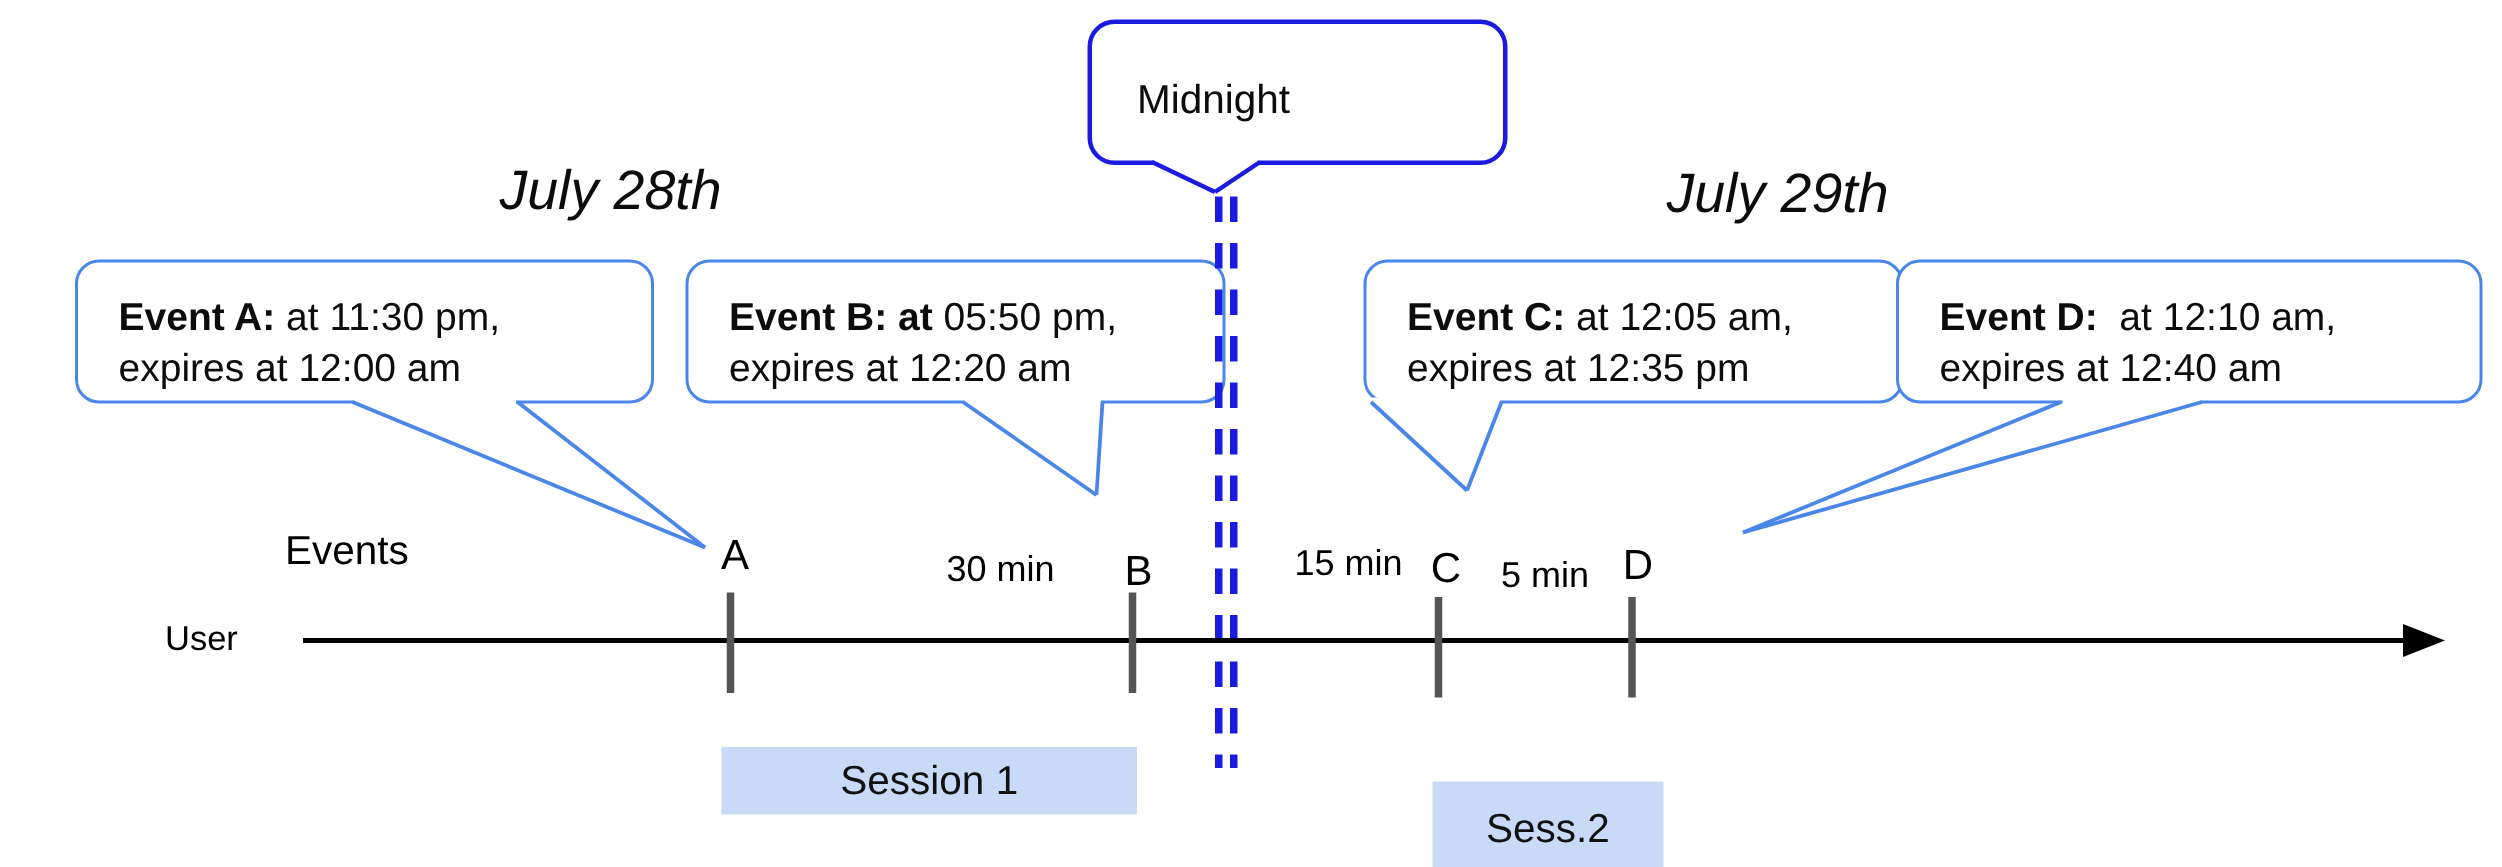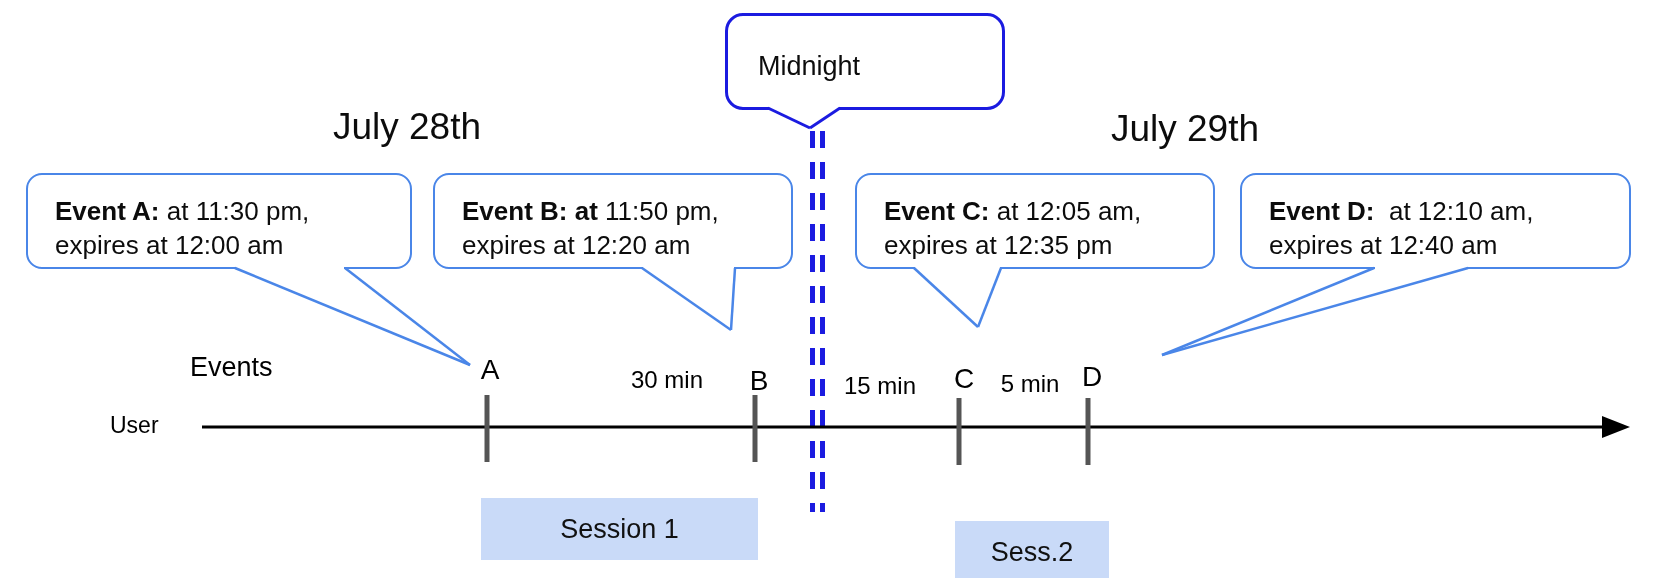--- a/index.html
+++ b/index.html
@@ -2,93 +2,93 @@
 <html><head>
 <meta charset="utf-8">
 <style>
   html,body{margin:0;padding:0;background:#ffffff;}
   #canvas{
     position:relative;width:1668px;height:578px;background:#ffffff;overflow:hidden;
     font-family:"Liberation Sans","DejaVu Sans",sans-serif;color:#000;
   }
   .abs{position:absolute;}
   
-  .date-title{font-size:37px;color:#0c0c0c;text-align:center;width:220px;}
+  .date-title{font-size:37px;color:#0c0c0c;text-align:center;width:220px;font-style:italic;}
   
   .midnight-box{
     left:725px;top:13px;width:280px;height:97px;box-sizing:border-box;
     background:#fff;border:3px solid #1b1be0;border-radius:18px;
     display:flex;align-items:center;padding-left:30px;padding-top:10px;
     font-size:27px;color:#0c0c0c;
   }
   
   .event-box{
     box-sizing:border-box;height:96px;background:#fff;
     border:2.5px solid #4a86e8;border-radius:16px;
-    padding:19px 0 0 27px;font-size:26px;line-height:34px;color:#0c0c0c;
+    padding:19px 0 0 27px;font-size:26px;line-height:34px;color:#0c0c0c;margin-left:24px;
   }
   .event-box .ln{white-space:pre-wrap;}
   .event-box b{font-weight:700;}
   #event-box-a{left:26px;top:173px;width:386px;}
   #event-box-b{left:433px;top:173px;width:360px;}
-  #event-box-c{left:855px;top:173px;width:360px;}
+  #event-box-c{left:885px;top:173px;width:360px;}
   #event-box-d{left:1240px;top:173px;width:391px;}
   
   .events-label{left:190px;top:352px;font-size:27px;}
   .user-label{left:110px;top:412px;font-size:23px;}
   .tick-label{width:44px;text-align:center;font-size:28px;}
   .interval-label{width:110px;text-align:center;font-size:24px;}
   
   .session-box{
     background:#c9daf8;display:flex;align-items:center;justify-content:center;
     font-size:27px;color:#111;
   }
-  #session-1{left:481px;top:498px;width:277px;height:62px;}
+  #session-1{left:481px;top:498px;width:277px;height:45px;}
   #session-2{left:955px;top:497px;width:154px;height:63px;margin-top:24px;}
   svg.overlay{left:0;top:0;pointer-events:none;}
 </style>
 </head>
 <body>
 
 <div id="canvas">
 
   <div class="abs date-title" style="left:297px;top:106px;">July 28th</div>
   <div class="abs date-title" style="left:1075px;top:108px;">July 29th</div>
 
   <div class="abs midnight-box">
     <span>Midnight</span>
   </div>
 
   <div class="abs event-box" id="event-box-a">
     <div class="ln"><b>Event A:</b><span> at 11:30 pm,</span></div>
     <div class="ln">expires at 12:00 am</div>
   </div>
   <div class="abs event-box" id="event-box-b">
-    <div class="ln"><b>Event B: at</b><span> 11:50 pm,</span></div>
+    <div class="ln"><b>Event B: at</b><span> 05:50 pm,</span></div>
     <div class="ln">expires at 12:20 am</div>
   </div>
   <div class="abs event-box" id="event-box-c">
     <div class="ln"><b>Event C:</b><span> at 12:05 am,</span></div>
     <div class="ln">expires at 12:35 pm</div>
   </div>
   <div class="abs event-box" id="event-box-d">
     <div class="ln"><b>Event D:</b><span>  at 12:10 am,</span></div>
     <div class="ln">expires at 12:40 am</div>
   </div>
 
   <div class="abs events-label">Events</div>
   <div class="abs user-label">User</div>
 
   <div class="abs tick-label" style="left:468px;top:354px;">A</div>
   <div class="abs tick-label" style="left:737px;top:365px;">B</div>
   <div class="abs tick-label" style="left:942px;top:363px;">C</div>
   <div class="abs tick-label" style="left:1070px;top:361px;">D</div>
 
   <div class="abs interval-label" style="left:612px;top:366px;">30 min</div>
-  <div class="abs interval-label" style="left:825px;top:372px;">15 min</div>
+  <div class="abs interval-label" style="left:825px;top:362px;text-align:right;">15 min</div>
   <div class="abs interval-label" style="left:975px;top:370px;">5 min</div>
 
   <div class="abs session-box" id="session-1">
     <span>Session 1</span>
   </div>
   <div class="abs session-box" id="session-2">
     <span>Sess.2</span>
   </div>
 
   <svg class="abs overlay" width="1668" height="578" viewBox="0 0 1668 578">

